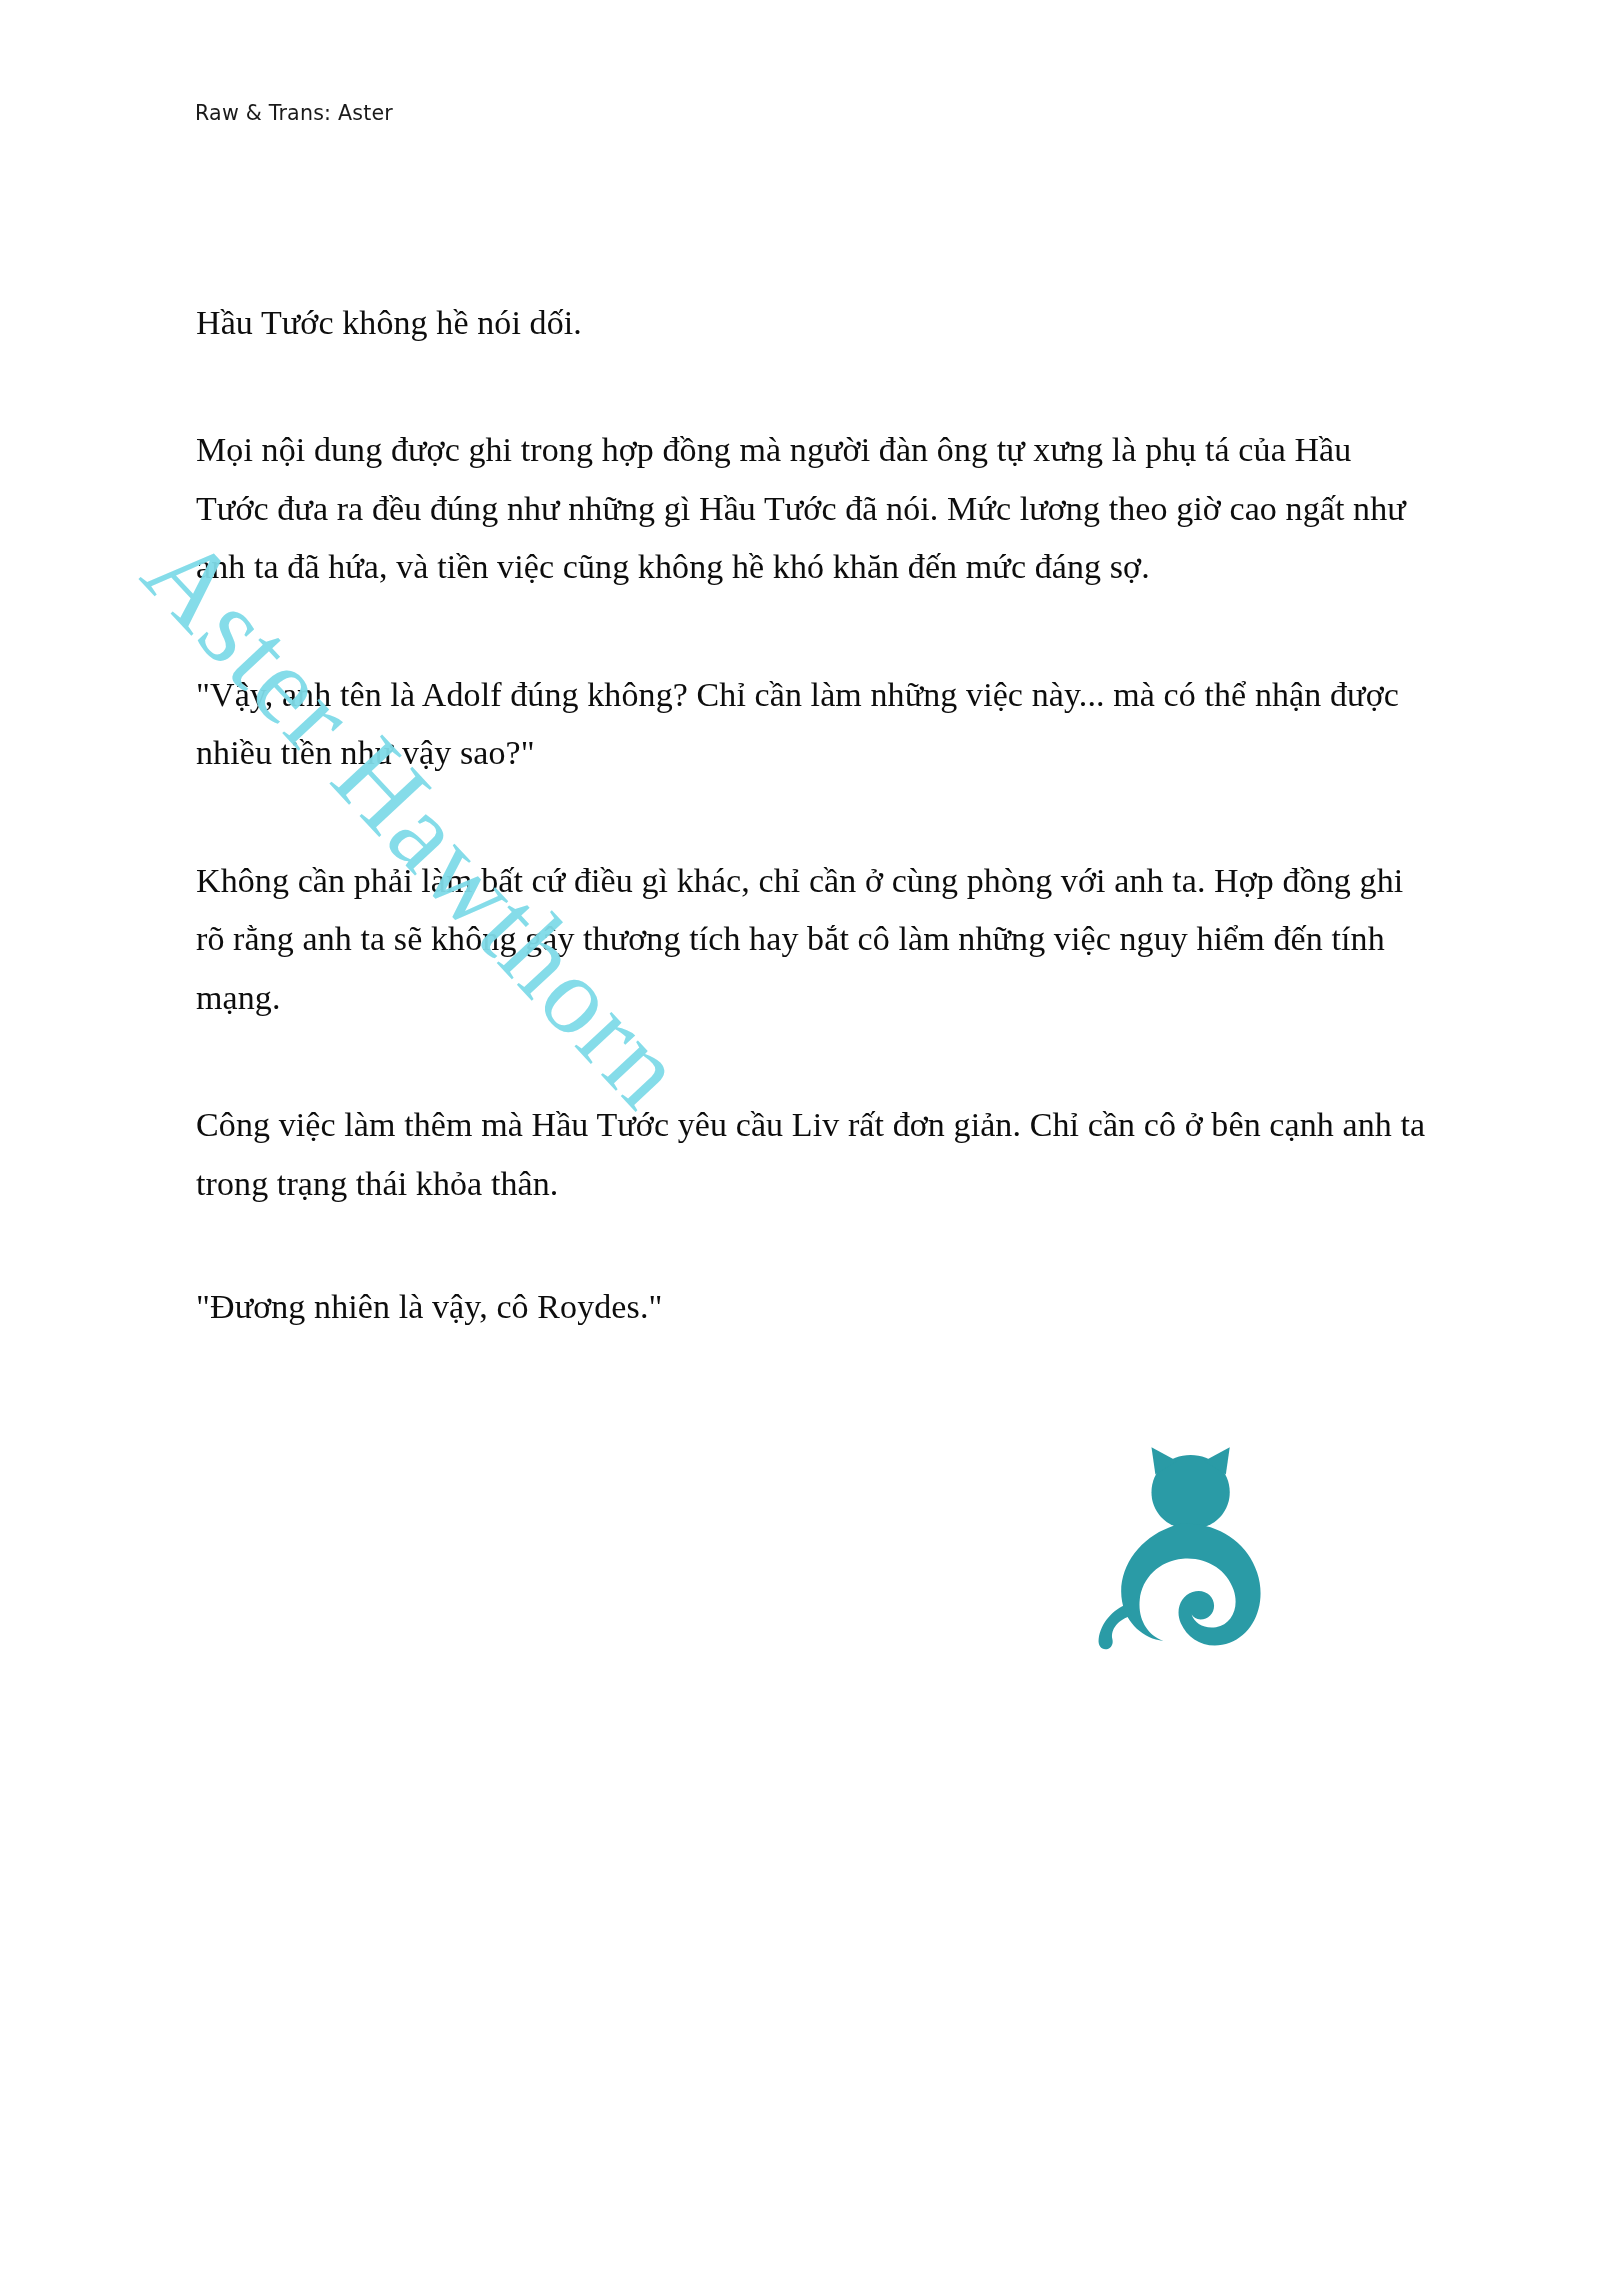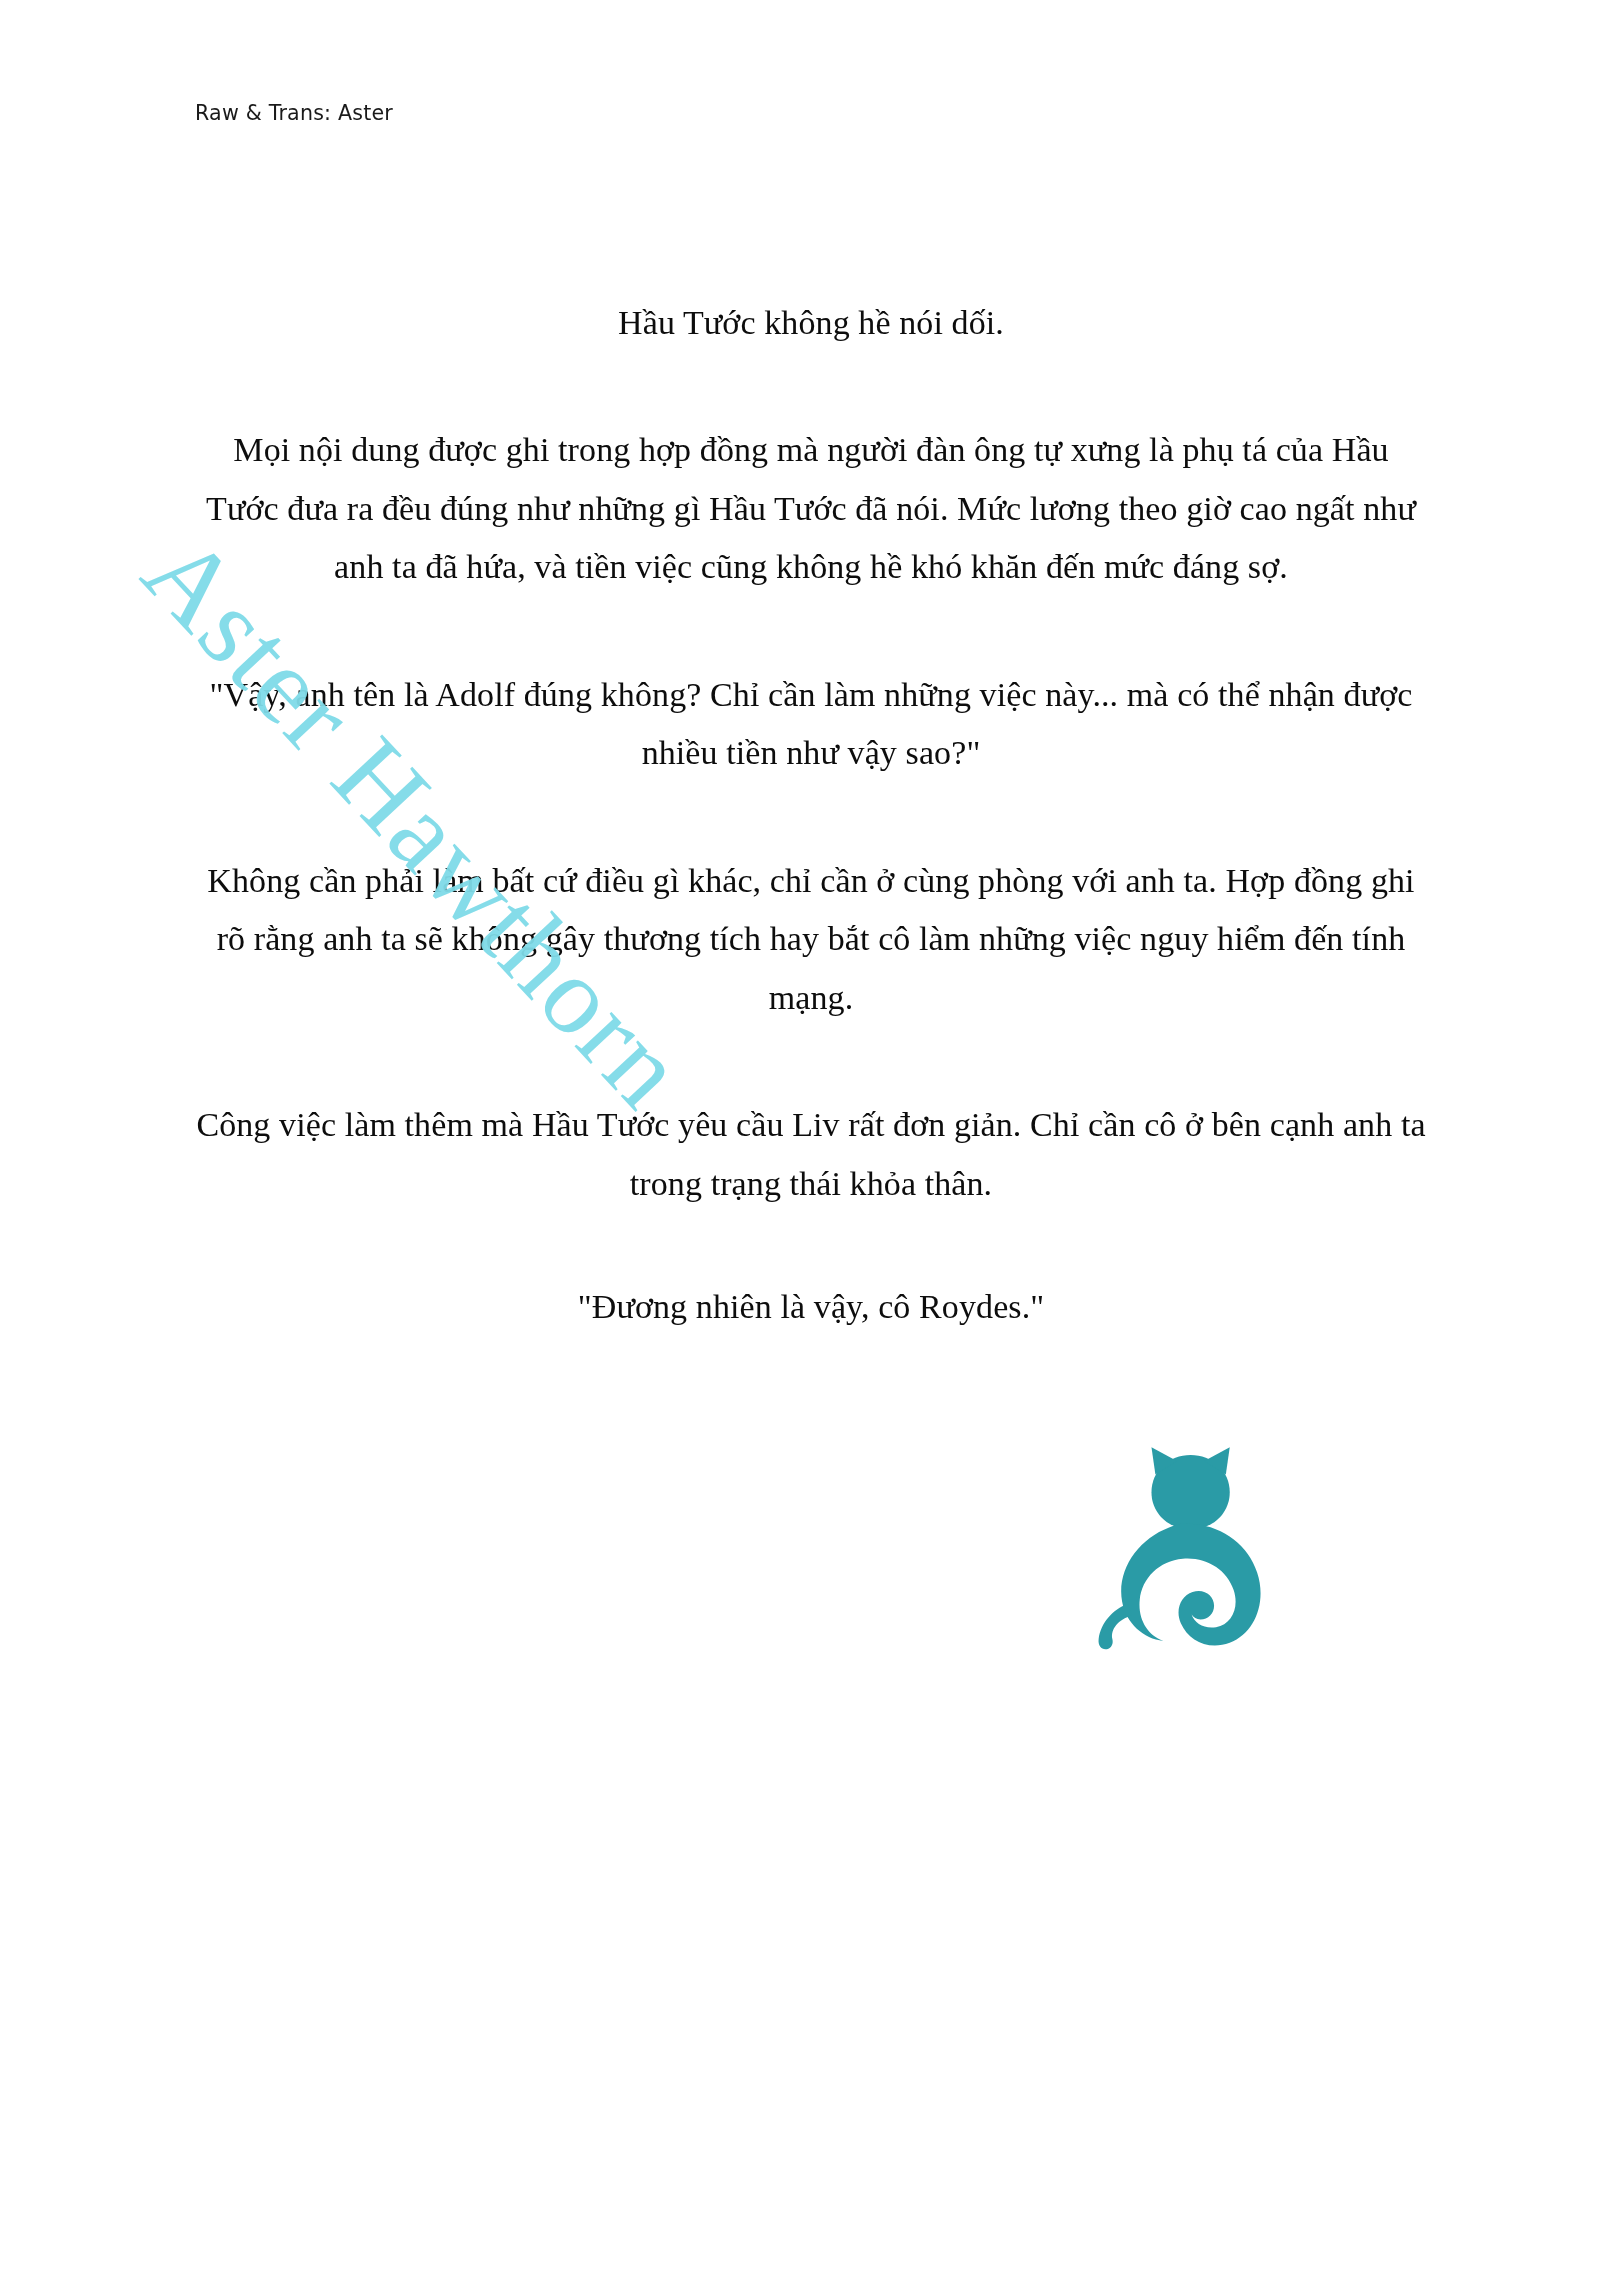--- a/index.html
+++ b/index.html
@@ -42,21 +42,21 @@
     left: 196px;
     width: 1230px;
   }
 
   .para {
     font-family: "Liberation Serif", serif;
     font-size: 34px;
     line-height: 1.72;
     color: #0d0d0d;
     margin: 0 0 69px 0;
-    text-align: center;
+    text-align: left;
     letter-spacing: 0.1px;
   }
 
   .para.tight {
     margin-bottom: 65px;
   }
 
   
   .watermark-text {
     position: absolute;

